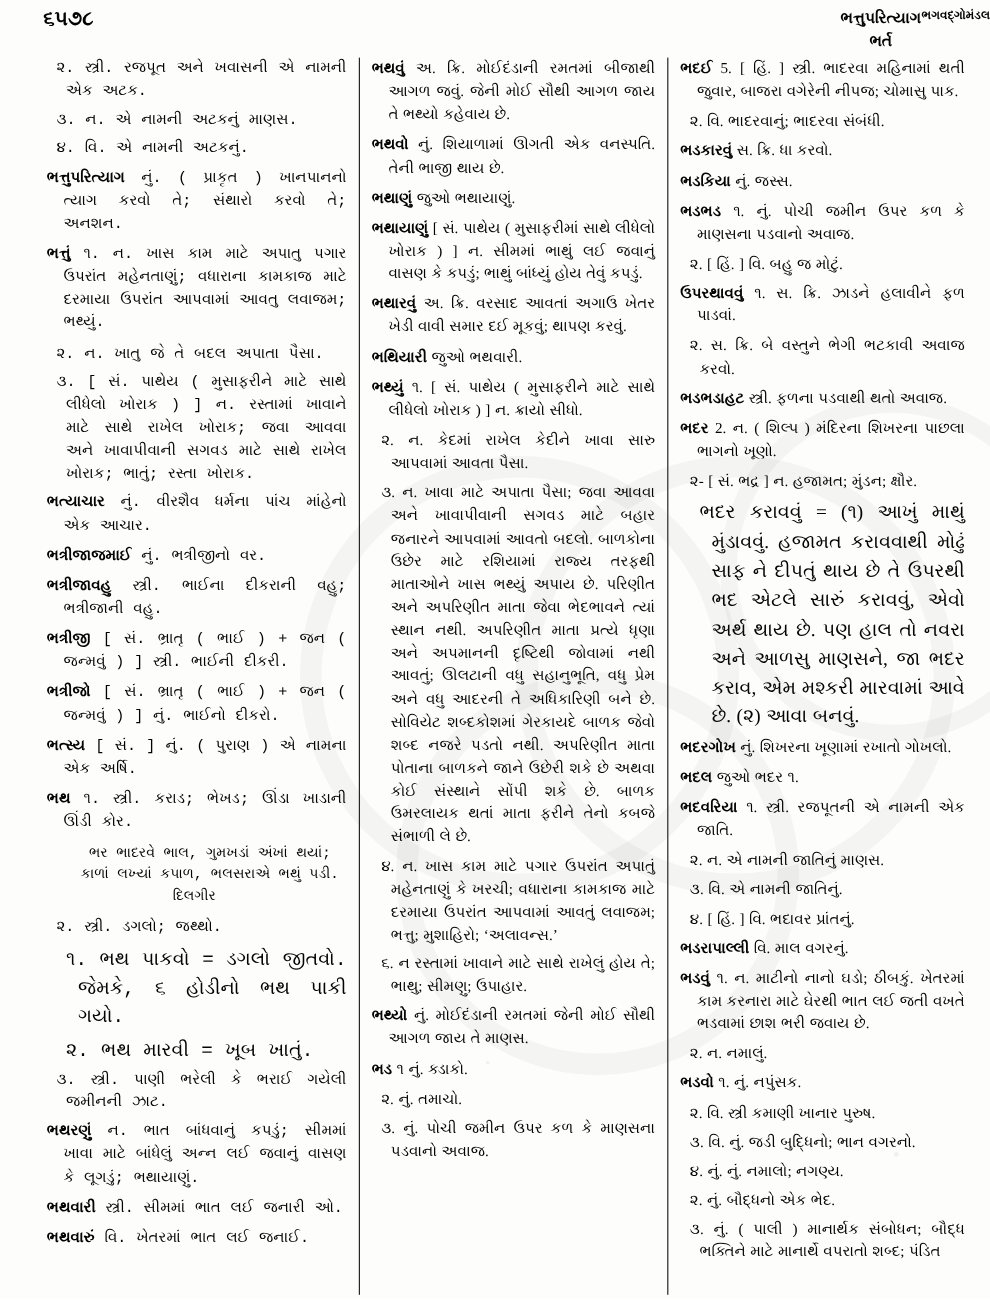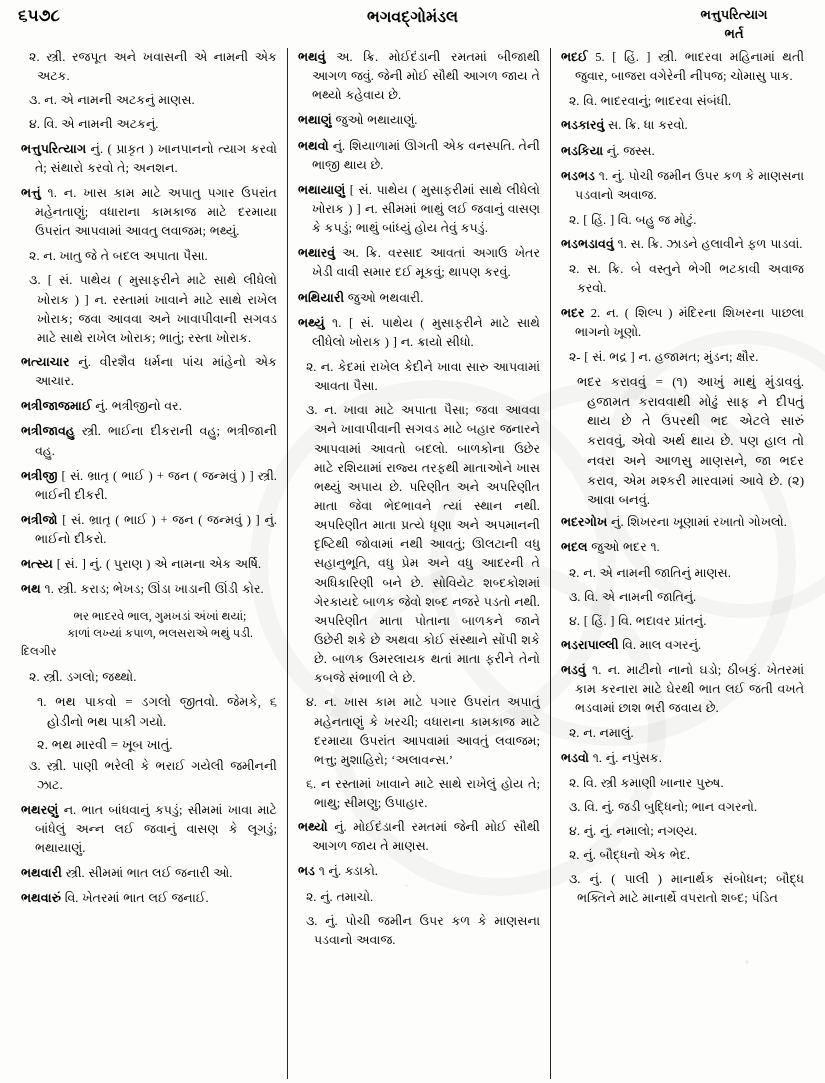--- a/index.html
+++ b/index.html
@@ -39,20 +39,21 @@
     background: rgba(0,0,0,0.05);
     border-radius: 50%;
     pointer-events: none;
   }
 
   
   .page {
     position: absolute;
     inset: 0;
     padding: 0;
+    margin-left: 18px;
   }
 
   
   .runhead {
     position: relative;
     height: 54px;
     padding: 8px 16px 0 16px;
     box-sizing: border-box;
   }
   .folio {
@@ -61,22 +62,22 @@
     top: 6px;
     font-size: 17px;
     font-weight: 700;
     letter-spacing: 0px;
   }
   .book-title {
     position: absolute;
     left: 0;
     right: 0;
     top: 8px;
-    text-align: center;
-    font-size: 16px;
+    text-align: right;
+    font-size: 10px;
     font-weight: 700;
   }
   .corner-head {
     position: absolute;
     right: 16px;
     top: 6px;
     text-align: center;
     font-size: 13px;
     font-weight: 700;
     line-height: 1.45;
@@ -92,21 +93,21 @@
     right: 12px;
     bottom: 4px;
     display: flex;
     align-items: stretch;
   }
   .col {
     box-sizing: border-box;
     padding: 0 9px;
     overflow: hidden;
   }
-  .col-1 { width: 276px; }
+  .col-1 { width: 276px; font-family: Liberation Mono, monospace; }
   .col-2 { width: 262px; }
   .col-3 { width: 263px; }
   .rule {
     width: 0;
     border-left: 1px solid #2b2b2b;
     margin: 0 1px;
     align-self: stretch;
   }
 
   
@@ -124,36 +125,36 @@
   }
   .entry.sub {
     padding-left: 16px;
     text-indent: -8px;
     margin-bottom: 5px;
   }
   .entry.subsub {
     padding-left: 26px;
     text-indent: -10px;
     margin-bottom: 3px;
-    font-size: 13px;
+    font-size: 16px;
   }
   .hw {
     font-weight: 700;
   }
   .verse {
     font-size: 11.8px;
     line-height: 1.5;
     margin: 8px 0 2px 0;
     padding-left: 22px;
     text-align: center;
   }
   .verse-line { display: block; }
   .attrib {
     font-size: 11.6px;
-    text-align: left;
+    text-align: center;
     margin: 0 4px 10px 0;
     display: block;
   }
 
   
   .ink { filter: contrast(1.06); }
 </style>
 </head>
 <body>
 
@@ -201,22 +202,22 @@
         <p class="entry subsub">૧. ભથ પાકવો = ડગલો જીતવો. જેમકે, ૬ હોડીનો ભથ પાકી ગયો.</p>
         <p class="entry subsub">૨. ભથ મારવી = ખૂબ ખાતું.</p>
         <p class="entry sub">૩. સ્ત્રી. પાણી ભરેલી કે ભરાઈ ગયેલી જમીનની ઝાટ.</p>
         <p class="entry hang"><span class="hw">ભથરણું</span><span> ન. ભાત બાંધવાનું કપડું; સીમમાં ખાવા માટે બાંધેલું અન્ન લઈ જવાનું વાસણ કે લૂગડું; ભથાયાણું.</span></p>
         <p class="entry hang"><span class="hw">ભથવારી</span><span> સ્ત્રી. સીમમાં ભાત લઈ જનારી ઓ.</span></p>
         <p class="entry hang"><span class="hw">ભથવારું</span><span> વિ. ખેતરમાં ભાત લઈ જનાઈ.</span></p>
       </div>
     <div class="rule"></div>
     <div class="col col-2">
         <p class="entry hang"><span class="hw">ભથવું</span><span> અ. ક્રિ. મોઈદંડાની રમતમાં બીજાથી આગળ જવું. જેની મોઈ સૌથી આગળ જાય તે ભથ્યો કહેવાય છે.</span></p>
+        <p class="entry hang"><span class="hw">ભથવો</span><span> નું. શિયાળામાં ઊગતી એક વનસ્પતિ. તેની ભાજી થાય છે.</span></p>
         <p class="entry hang"><span class="hw">ભથાણું</span><span> જુઓ ભથાયાણું.</span></p>
-        <p class="entry hang"><span class="hw">ભથવો</span><span> નું. શિયાળામાં ઊગતી એક વનસ્પતિ. તેની ભાજી થાય છે.</span></p>
         <p class="entry hang"><span class="hw">ભથાયાણું</span><span> [ સં. પાથેય ( મુસાફરીમાં સાથે લીધેલો ખોરાક ) ] ન. સીમમાં ભાથું લઈ જવાનું વાસણ કે કપડું; ભાથું બાંધ્યું હોય તેવું કપડું.</span></p>
         <p class="entry hang"><span class="hw">ભથારવું</span><span> અ. ક્રિ. વરસાદ આવતાં અગાઉ ખેતર ખેડી વાવી સમાર દઈ મૂકવું; થાપણ કરવું.</span></p>
         <p class="entry hang"><span class="hw">ભથિયારી</span><span> જુઓ ભથવારી.</span></p>
         <p class="entry hang"><span class="hw">ભથ્યું</span><span> ૧. [ સં. પાથેય ( મુસાફરીને માટે સાથે લીધેલો ખોરાક ) ] ન. ક્રાયો સીધો.</span></p>
         <p class="entry sub">૨. ન. કેદમાં રાખેલ કેદીને ખાવા સારુ આપવામાં આવતા પૈસા.</p>
         <p class="entry sub">૩. ન. ખાવા માટે અપાતા પૈસા; જવા આવવા અને ખાવાપીવાની સગવડ માટે બહાર જનારને આપવામાં આવતો બદલો. બાળકોના ઉછેર માટે રશિયામાં રાજ્ય તરફથી માતાઓને ખાસ ભથ્યું અપાય છે. પરિણીત અને અપરિણીત માતા જેવા ભેદભાવને ત્યાં સ્થાન નથી. અપરિણીત માતા પ્રત્યે ધૃણા અને અપમાનની દૃષ્ટિથી જોવામાં નથી આવતું; ઊલટાની વધુ સહાનુભૂતિ, વધુ પ્રેમ અને વધુ આદરની તે અધિકારિણી બને છે. સોવિયેટ શબ્દકોશમાં ગેરકાયદે બાળક જેવો શબ્દ નજરે પડતો નથી. અપરિણીત માતા પોતાના બાળકને જાને ઉછેરી શકે છે અથવા કોઈ સંસ્થાને સોંપી શકે છે. બાળક ઉમરલાયક થતાં માતા ફરીને તેનો કબજે સંભાળી લે છે.</p>
         <p class="entry sub">૪. ન. ખાસ કામ માટે પગાર ઉપરાંત અપાતું મહેનતાણું કે ખરચી; વધારાના કામકાજ માટે દરમાયા ઉપરાંત આપવામાં આવતું લવાજમ; ભત્તુ; મુશાહિરો; ‘અલાવન્સ.’</p>
         <p class="entry sub">૬. ન રસ્તામાં ખાવાને માટે સાથે રાખેલું હોય તે; ભાથુ; સીમણુ; ઉપાહાર.</p>
         <p class="entry hang"><span class="hw">ભથ્યો</span><span> નું. મોઈદંડાની રમતમાં જેની મોઈ સૌથી આગળ જાય તે માણસ.</span></p>
         <p class="entry hang"><span class="hw">ભડ</span><span> ૧ નું. ક્ડાકો.</span></p>
@@ -224,27 +225,29 @@
         <p class="entry sub">૩. નું. પોચી જમીન ઉપર કળ કે માણસના પડવાનો અવાજ.</p>
       </div>
     <div class="rule"></div>
     <div class="col col-3">
         <p class="entry hang"><span class="hw">ભદઈ</span><span> 5. [ હિં. ] સ્ત્રી. ભાદરવા મહિનામાં થતી જુવાર, બાજરા વગેરેની નીપજ; ચોમાસુ પાક.</span></p>
         <p class="entry sub">૨. વિ. ભાદરવાનું; ભાદરવા સંબંધી.</p>
         <p class="entry hang"><span class="hw">ભડકારવું</span><span> સ. ક્રિ. ધા કરવો.</span></p>
         <p class="entry hang"><span class="hw">ભડકિયા</span><span> નું. જસ્સ.</span></p>
         <p class="entry hang"><span class="hw">ભડભડ</span><span> ૧. નું. પોચી જમીન ઉપર કળ કે માણસના પડવાનો અવાજ.</span></p>
         <p class="entry sub">૨. [ હિં. ] વિ. બહુ જ મોટું.</p>
-        <p class="entry hang"><span class="hw">ભડભડાવવું</span><span> ૧. સ. ક્રિ. ઝાડને હલાવીને ફળ પાડવાં.</span></p>
+        <p class="entry hang"><span class="hw">ઉપરથાવવું</span><span> ૧. સ. ક્રિ. ઝાડને હલાવીને ફળ પાડવાં.</span></p>
         <p class="entry sub">૨. સ. ક્રિ. બે વસ્તુને ભેગી ભટકાવી અવાજ કરવો.</p>
+        <p class="entry hang"><span class="hw">ભડભડાહટ</span><span> સ્ત્રી. ફળના પડવાથી થતો અવાજ.</span></p>
         <p class="entry hang"><span class="hw">ભદર</span><span> 2. ન. ( શિલ્પ ) મંદિરના શિખરના પાછલા ભાગનો ખૂણો.</span></p>
         <p class="entry sub">૨- [ સં. ભદ્ર ] ન. હજામત; મુંડન; ક્ષૌર.</p>
         <p class="entry subsub">ભદર કરાવવું = (૧) આખું માથું મુંડાવવું. હજામત કરાવવાથી મોઢું સાફ ને દીપતું થાય છે તે ઉપરથી ભદ એટલે સારું કરાવવું, એવો અર્થ થાય છે. પણ હાલ તો નવરા અને આળસુ માણસને, જા ભદર કરાવ, એમ મશ્કરી મારવામાં આવે છે. (૨) આવા બનવું.</p>
         <p class="entry hang"><span class="hw">ભદરગોખ</span><span> નું. શિખરના ખૂણામાં રખાતો ગોખલો.</span></p>
         <p class="entry hang"><span class="hw">ભદલ</span><span> જુઓ ભદર ૧.</span></p>
+        <p class="entry hang"><span class="hw">ભદવરિયા</span><span> ૧. સ્ત્રી. રજપૂતની એ નામની એક જાતિ.</span></p>
         <p class="entry sub">૨. ન. એ નામની જાતિનું માણસ.</p>
         <p class="entry sub">૩. વિ. એ નામની જાતિનું.</p>
         <p class="entry sub">૪. [ હિં. ] વિ. ભદાવર પ્રાંતનું.</p>
         <p class="entry hang"><span class="hw">ભડરાપાલ્લી</span><span> વિ. માલ વગરનું.</span></p>
         <p class="entry hang"><span class="hw">ભડવું</span><span> ૧. ન. માટીનો નાનો ઘડો; ઠીબકું. ખેતરમાં કામ કરનારા માટે ઘેરથી ભાત લઈ જતી વખતે ભડવામાં છાશ ભરી જવાય છે.</span></p>
         <p class="entry sub">૨. ન. નમાલું.</p>
         <p class="entry hang"><span class="hw">ભડવો</span><span> ૧. નું. નપુંસક.</span></p>
         <p class="entry sub">૨. વિ. સ્ત્રી કમાણી ખાનાર પુરુષ.</p>
         <p class="entry sub">૩. વિ. નું. જડી બુદ્ધિનો; ભાન વગરનો.</p>
         <p class="entry sub">૪. નું. નું. નમાલો; નગણ્ય.</p>

